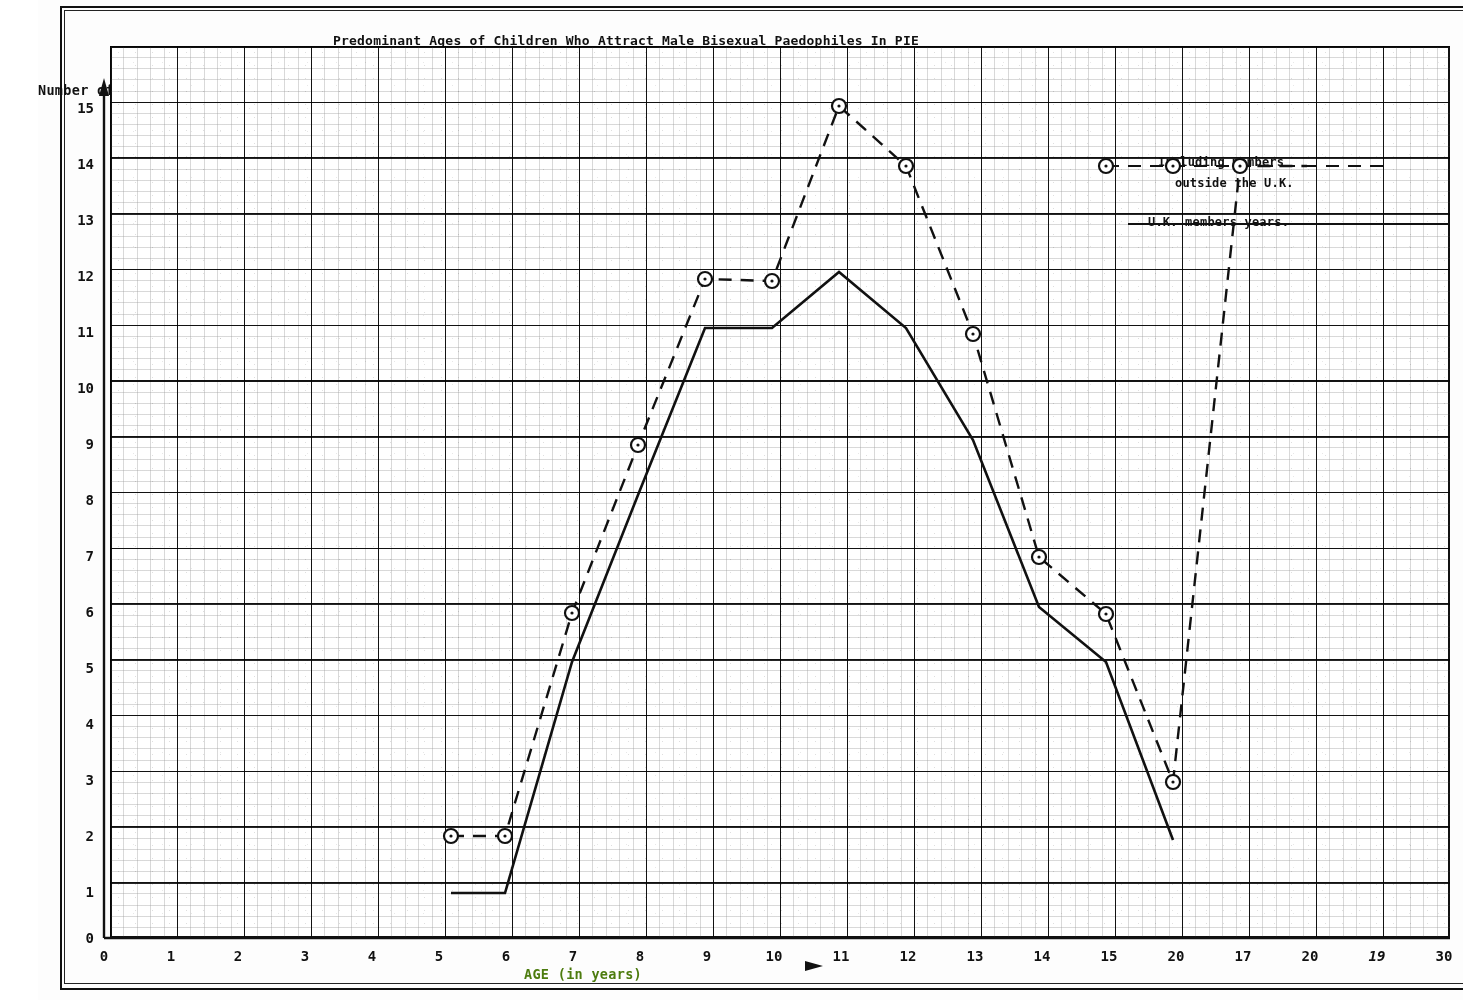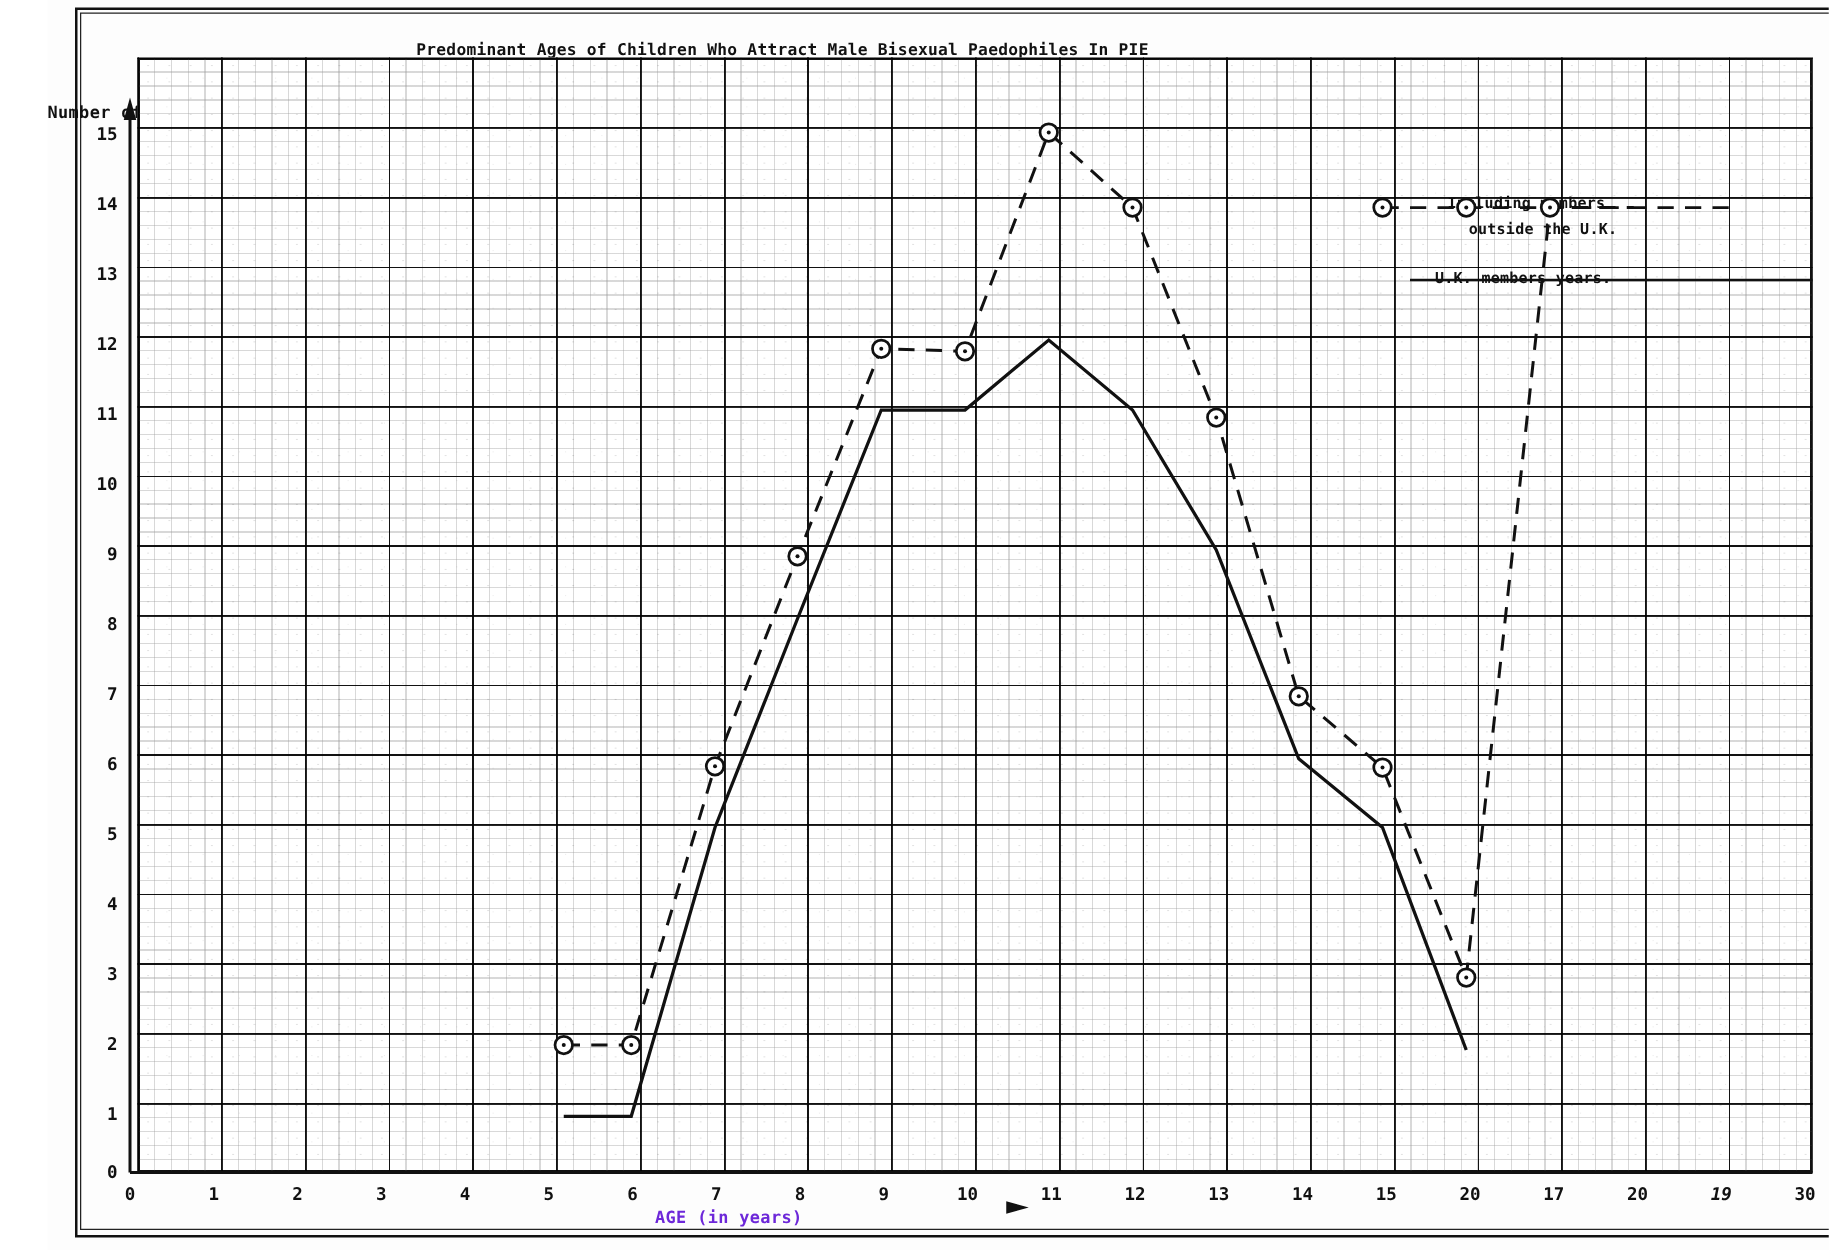--- a/index.html
+++ b/index.html
@@ -34,21 +34,21 @@
     background-image:
       radial-gradient(rgba(0,0,0,.25) 0.6px, transparent 0.8px),
       radial-gradient(rgba(0,0,0,.18) 0.5px, transparent 0.7px);
     background-size:17px 13px, 29px 23px;
     background-position:0 0, 9px 5px;opacity:.5;}
 
   svg.overlay{position:absolute;left:0;top:0;width:1463px;height:1000px;pointer-events:none;}
 
   
   .ylabel{position:absolute;left:0px;top:82px;font-size:13.5px;font-weight:bold;color:#111;letter-spacing:.3px;}
-  .xlabel{position:absolute;left:486px;top:966px;font-size:13.5px;font-weight:bold;color:#6d28d9;letter-spacing:.3px;}
+  .xlabel{position:absolute;left:486px;top:966px;font-size:13.5px;font-weight:bold;color:#4d7c0f;letter-spacing:.3px;}
   .title{position:absolute;left:295px;top:33px;font-size:13px;font-weight:bold;color:#111;
          border-bottom:1.5px solid #111;padding-bottom:1px;letter-spacing:.2px;white-space:nowrap;}
 
   .ytick{position:absolute;font-size:14px;font-weight:bold;color:#111;text-align:right;width:26px;}
   .xtick{position:absolute;font-size:14px;font-weight:bold;color:#111;text-align:center;width:20px;}
 
   .legend-text{position:absolute;font-size:12px;font-weight:bold;color:#111;white-space:nowrap;letter-spacing:.2px;}
 </style>
 </head>
 <body>

